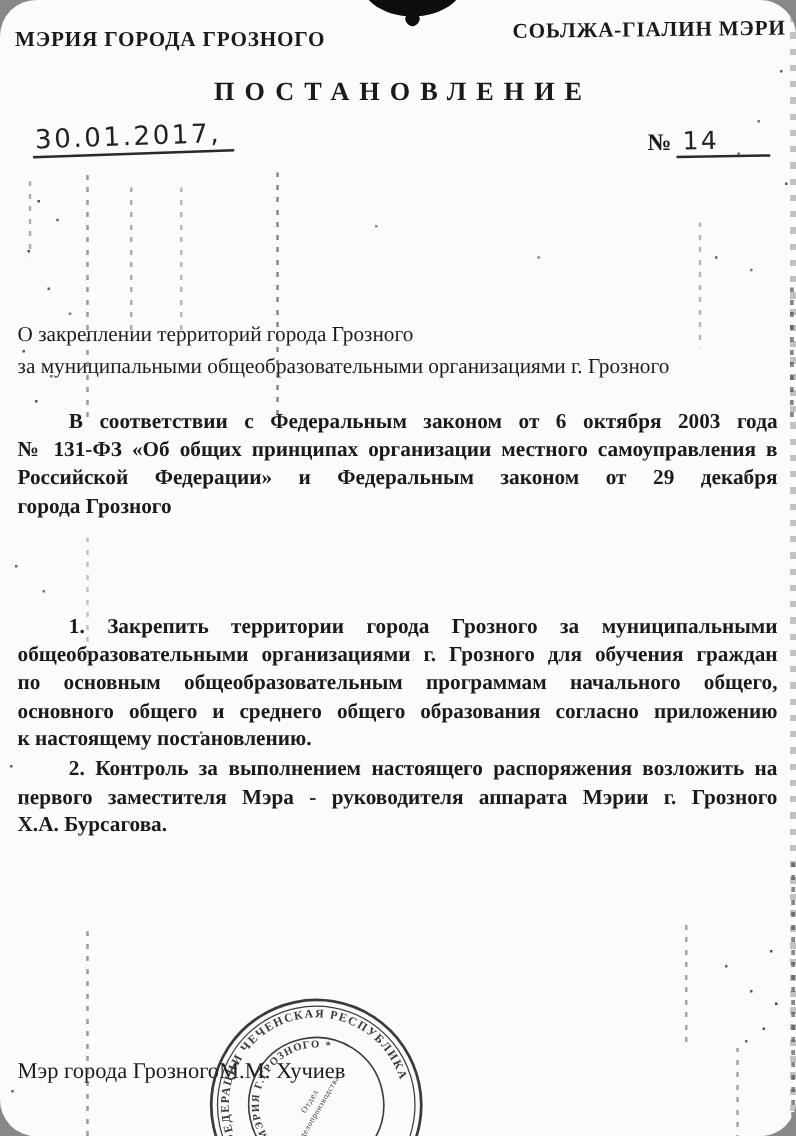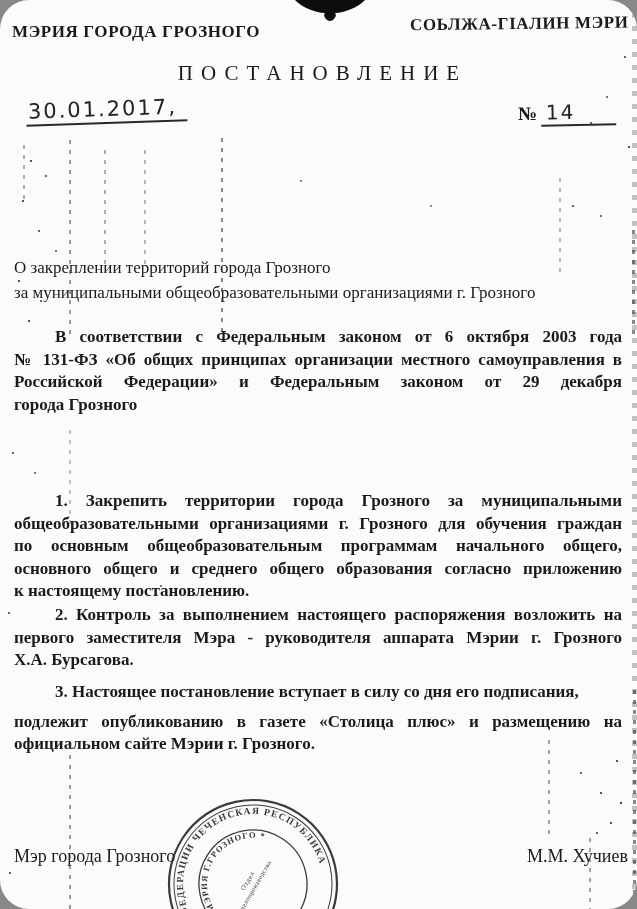--- a/index.html
+++ b/index.html
@@ -12,21 +12,21 @@
   
   .header-row{ position:absolute; top:14px; left:12px; right:8px;
     display:flex; justify-content:space-between; align-items:flex-start;
     font-weight:bold; font-size:17px; letter-spacing:.6px; white-space:nowrap; }
   .org-left{ margin-top:8px; }
   .org-right{ transform:rotate(-.7deg); }
 
   .emblem{ position:absolute; top:0; left:292px; width:76px; height:22px; }
 
   .doc-title{ position:absolute; top:61px; left:0; width:100%;
-    text-align:center; font-weight:normal; font-size:21px;
+    text-align:center; font-weight:bold; font-size:21px;
     letter-spacing:8px; text-indent:8px; }
 
   
   .hw{ font-family:"DejaVu Sans", sans-serif; color:#222; }
   .date-hw{ position:absolute; top:97px; left:26px; font-size:21px;
     letter-spacing:2px; transform:rotate(-2deg); }
   .date-hw .u{ display:inline-block; border-bottom:2.5px solid #2a2a2a; padding:0 10px 1px 2px; }
   .num-block{ position:absolute; top:101px; left:518px; white-space:nowrap; }
   .num-sign{ font-size:19px; font-weight:bold; }
   .num-val{ font-size:20px; display:inline-block; width:70px;
@@ -41,21 +41,21 @@
   .p-intro{ top:326px; }
   .p-res{ top:451px; left:64px; width:320px; font-size:18px; letter-spacing:.4px; }
   .p1{ top:490px; } .p2{ top:604px; } .p3{ top:681px; }
   .line{ text-align:justify; text-align-last:justify; }
   .line.left{ text-align:right; text-align-last:left; }
   .line.ind{ text-indent:41px; }
   .line.gap{ margin-top:7px; }
 
   
   .sig-row{ position:absolute; top:846px; left:14px; right:9px;
-    display:flex; justify-content:space-between; font-size:18px; }
+    display:flex; justify-content:flex-start; font-size:18px; }
 
   
   .stamp{ position:absolute; top:783px; left:167px; width:172px; height:126px;
     overflow:hidden; opacity:.92; pointer-events:none; }
   .stamp svg text{ fill:#2b2b2b; font-family:"Liberation Serif", serif; }
 
   
   .nz{ position:absolute; width:2px; pointer-events:none; opacity:.5;
     background-image:repeating-linear-gradient(180deg,#3a3a3a 0 4px,transparent 4px 10px); }
   .n1{ left:69px; top:140px; height:200px; }
@@ -129,25 +129,20 @@
     <div class="line">основного общего и среднего общего образования согласно приложению</div>
     <div class="line left">к настоящему постановлению.</div>
   </div>
 
   <div class="para p2">
     <div class="line ind">2. Контроль за выполнением настоящего распоряжения возложить на</div>
     <div class="line">первого заместителя Мэра - руководителя аппарата Мэрии г. Грозного</div>
     <div class="line left">Х.А. Бурсагова.</div>
   </div>
 
-  <div class="para p3">
-    <div class="line ind left">3. Настоящее постановление вступает в силу со дня его подписания,</div>
-    <div class="line gap">подлежит опубликованию в газете «Столица плюс» и размещению на</div>
-    <div class="line left">официальном сайте Мэрии г. Грозного.</div>
-  </div>
 
   <div class="sig-row">
     <span>Мэр города Грозного</span>
     <span>М.М. Хучиев</span>
   </div>
 
   <div class="stamp">
     <svg viewBox="0 0 172 205" width="172" height="205" aria-hidden="true">
       <defs>
         <path id="ringPath" d="M18.4,119.1 A70,70 0 1 1 153.6,119.1"></path>

